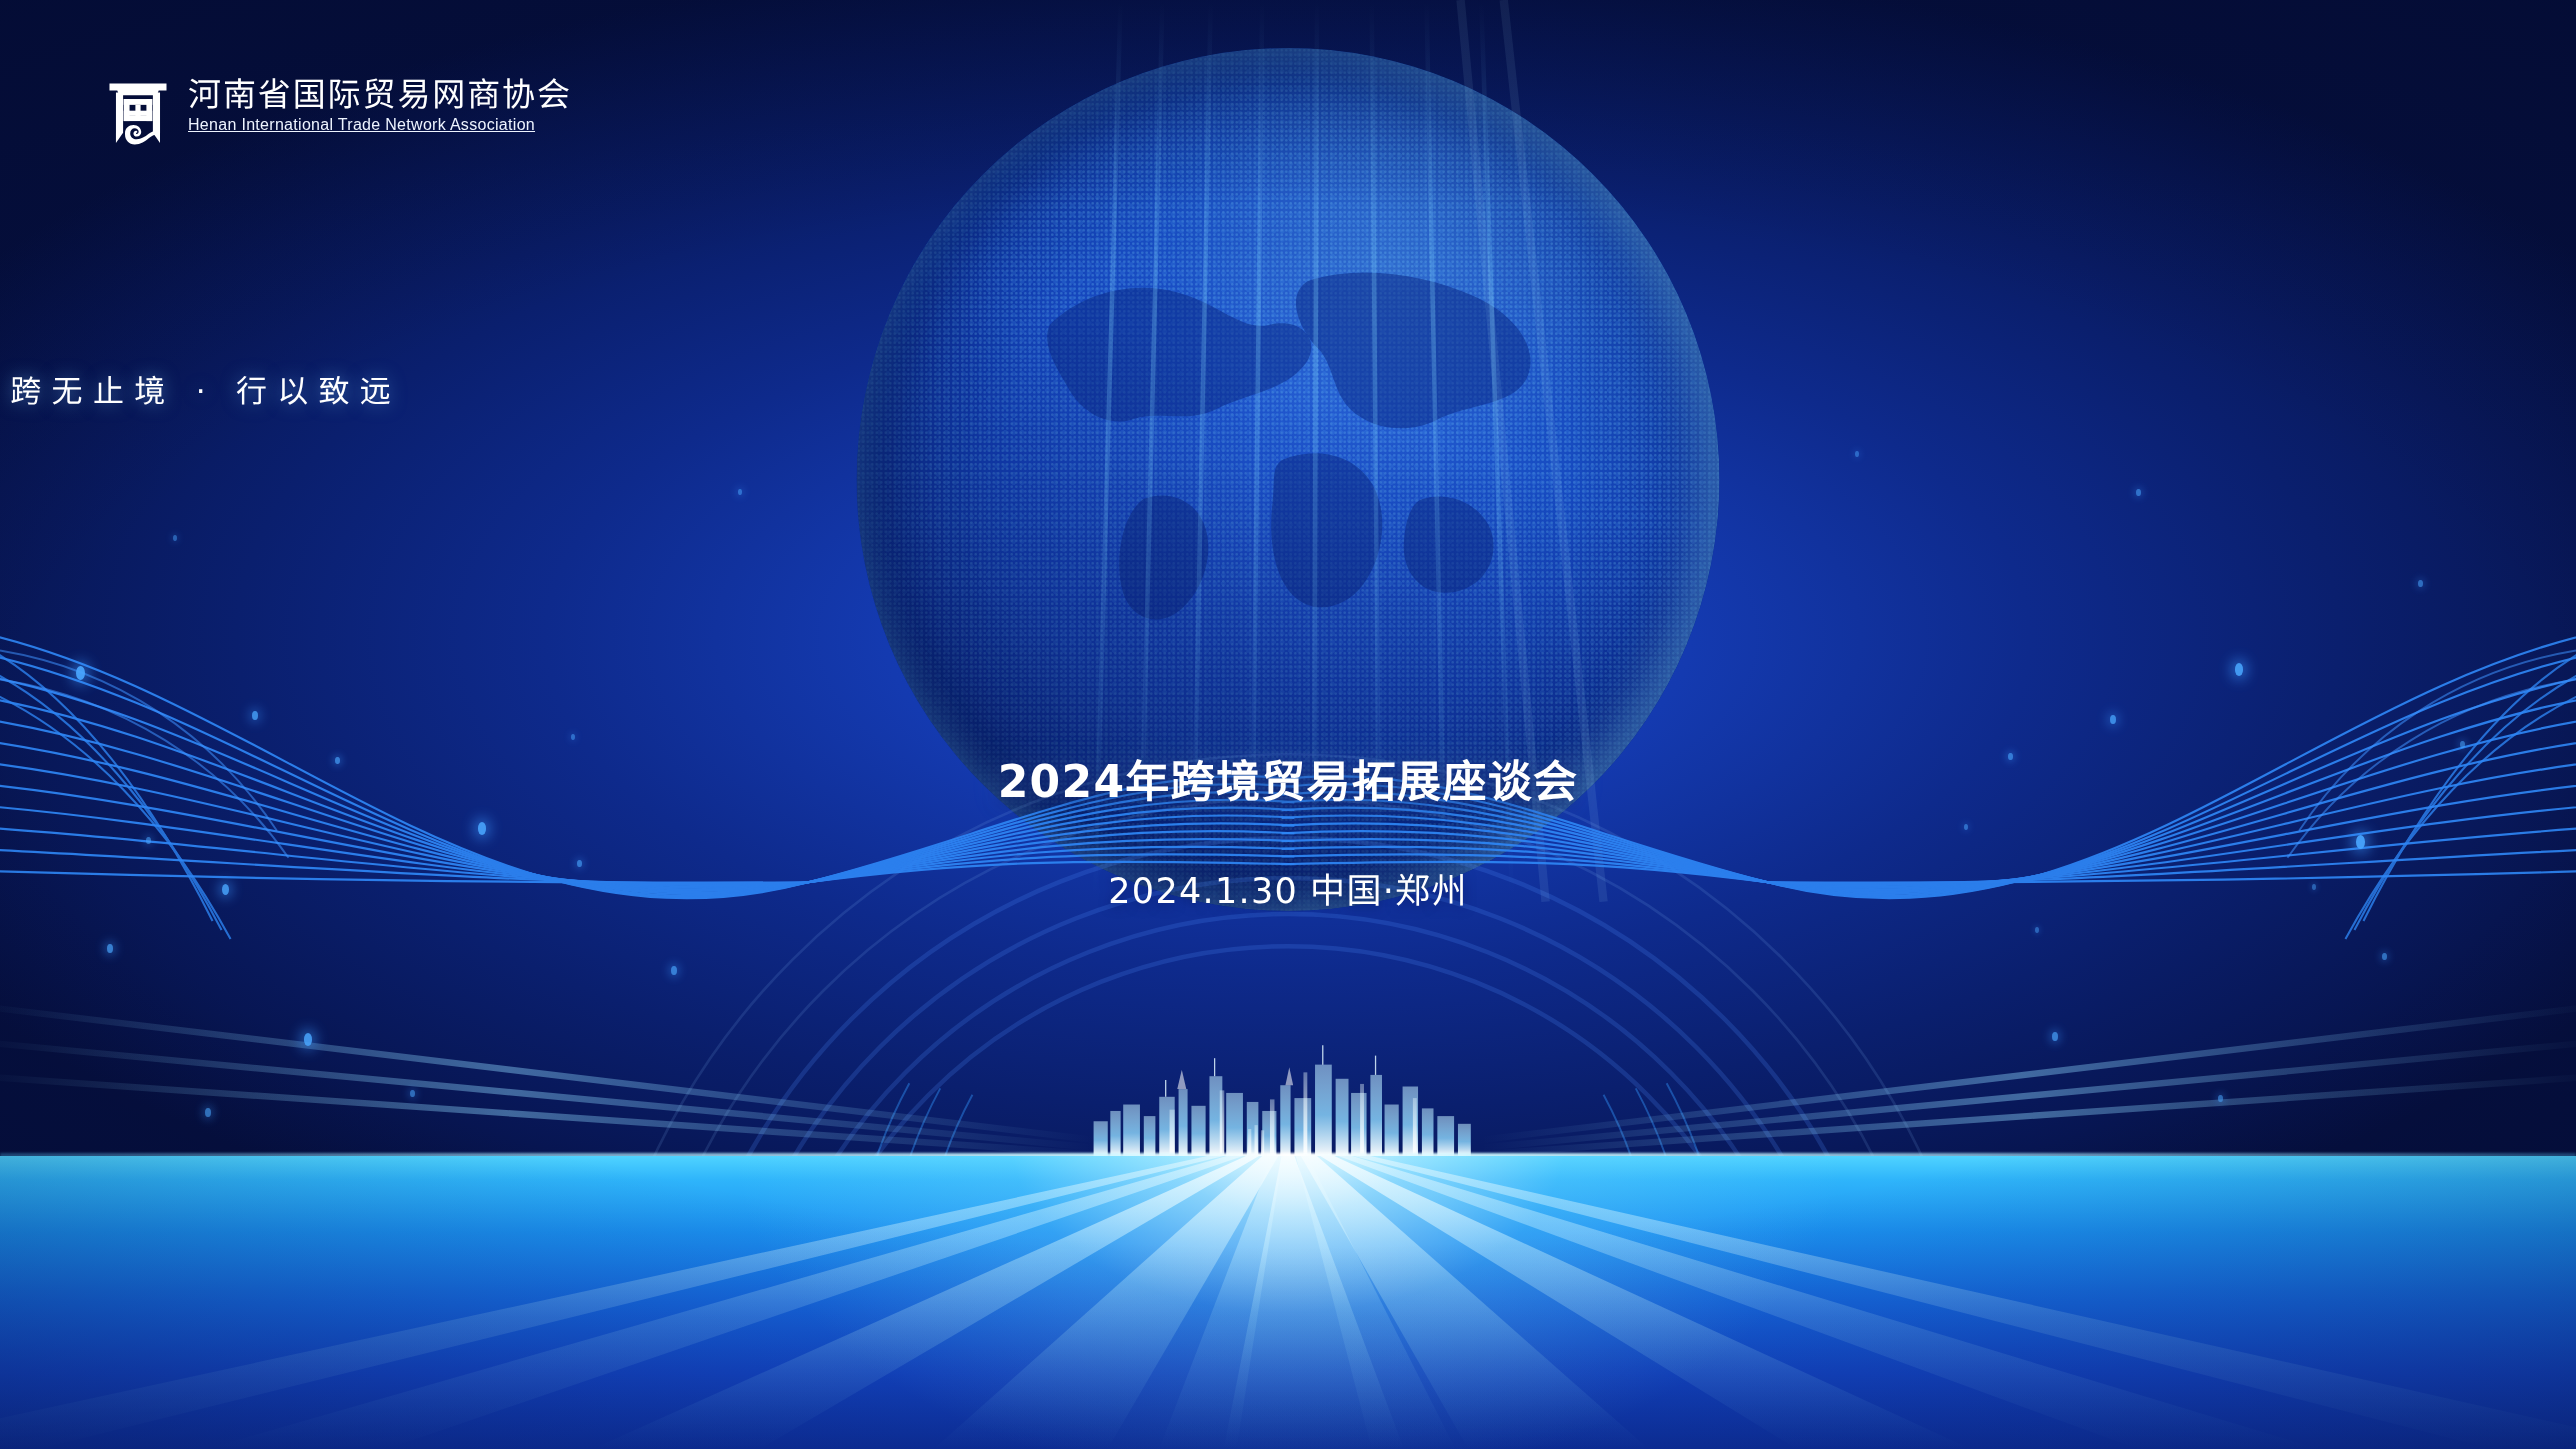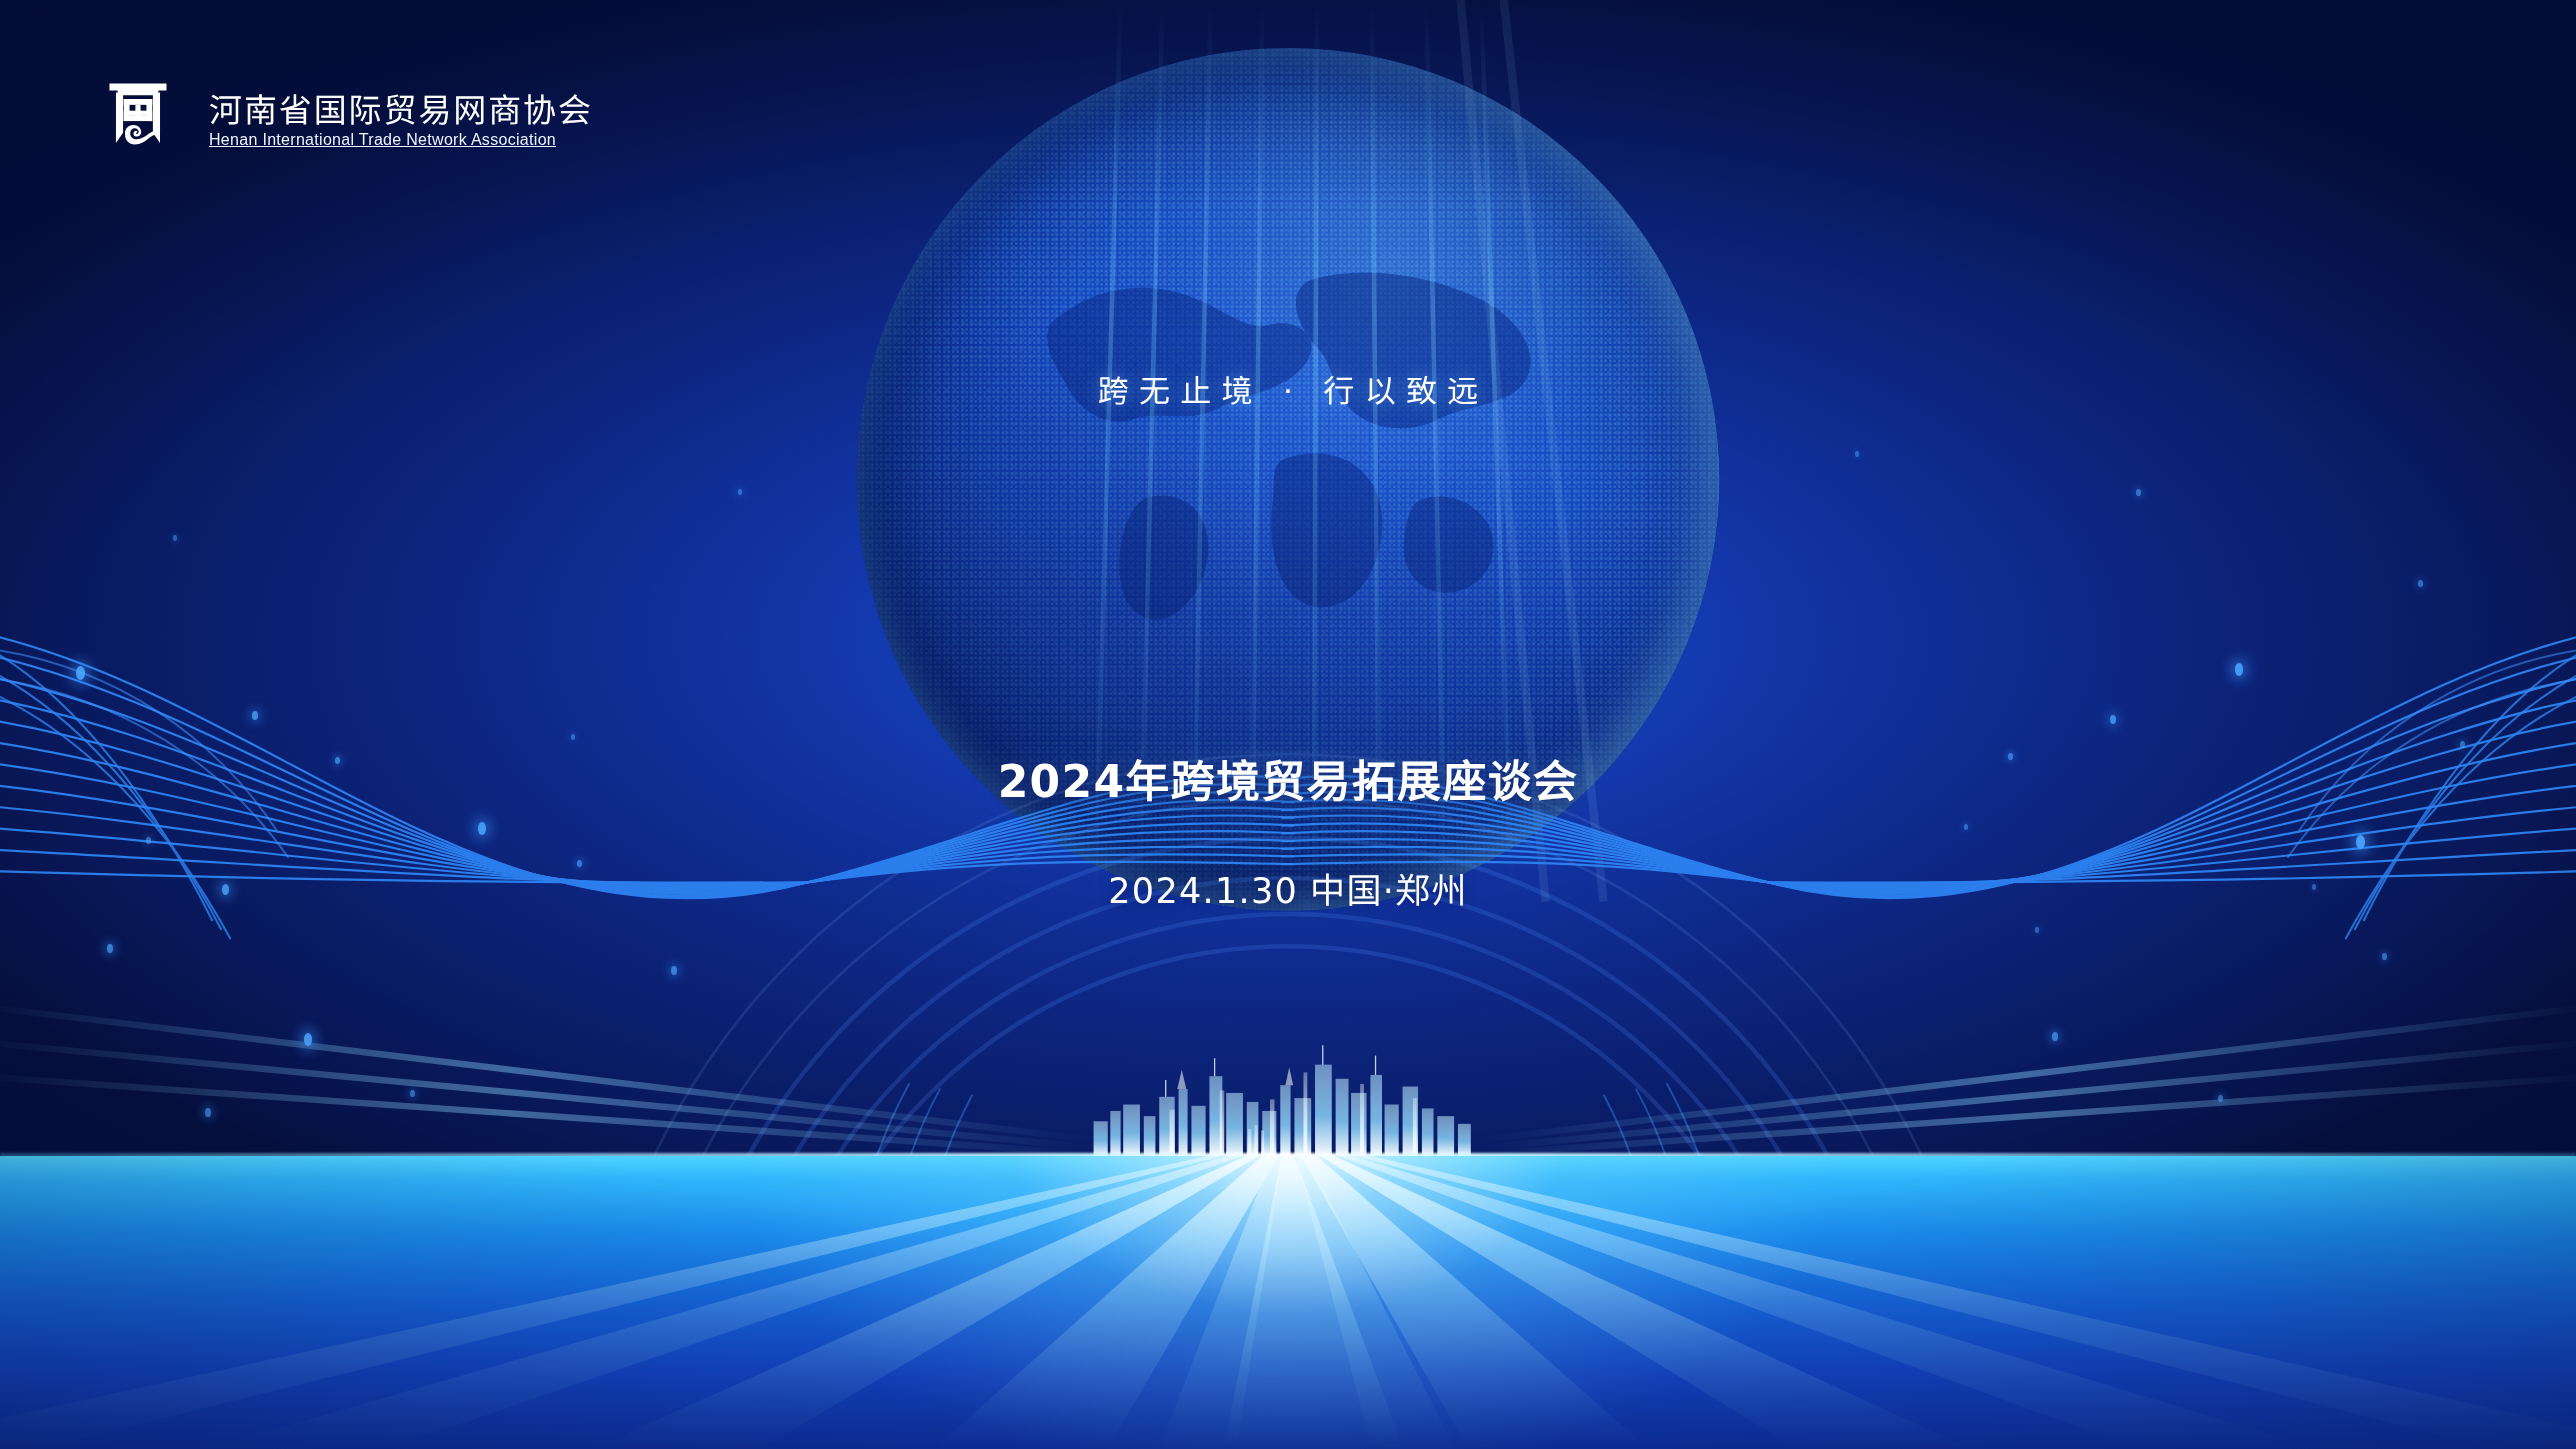--- a/index.html
+++ b/index.html
@@ -104,34 +104,34 @@
   .sky-streaks{position:absolute;left:0;right:0;top:979px;height:187px;pointer-events:none;}
 
   
   .city{
     position:absolute;left:50%;transform:translateX(-50%);
     bottom:293px;width:412px;height:148px;pointer-events:none;
   }
   .city svg{width:100%;height:100%;}
 
   
-  .logo{position:absolute;left:103px;top:77px;display:flex;align-items:flex-end;gap:36px;}
+  .logo{position:absolute;left:103px;top:77px;display:flex;align-items:flex-start;gap:15px;}
   .logo-mark{width:70px;height:72px;flex:0 0 auto;}
   .logo-text{display:flex;flex-direction:column;gap:3.9px;}
   .logo-cn{
     font-size:33px;color:#ffffff;letter-spacing:1.9px;line-height:1.08;
     font-family:"DejaVu Sans","Liberation Sans",sans-serif;font-weight:400;
   }
   .logo-en{
     font-size:16px;color:#eef4ff;letter-spacing:0.3px;line-height:1.05;font-weight:400;text-decoration:underline;
   }
 
   
   .tagline{
-    position:absolute;left:0;right:0;top:366px;text-align:center;
+    position:absolute;left:0;right:0;top:366px;text-align:left;
     font-size:31px;color:#ffffff;letter-spacing:10.3px;
     font-family:"DejaVu Sans","Liberation Sans",sans-serif;
     text-shadow:0 0 16.7px rgba(120,200,255,.55);
     padding-left:10.3px;
   }
 
   
   .title-wrap{
     position:absolute;left:0;right:0;top:444px;text-align:center;line-height:1;
   }

